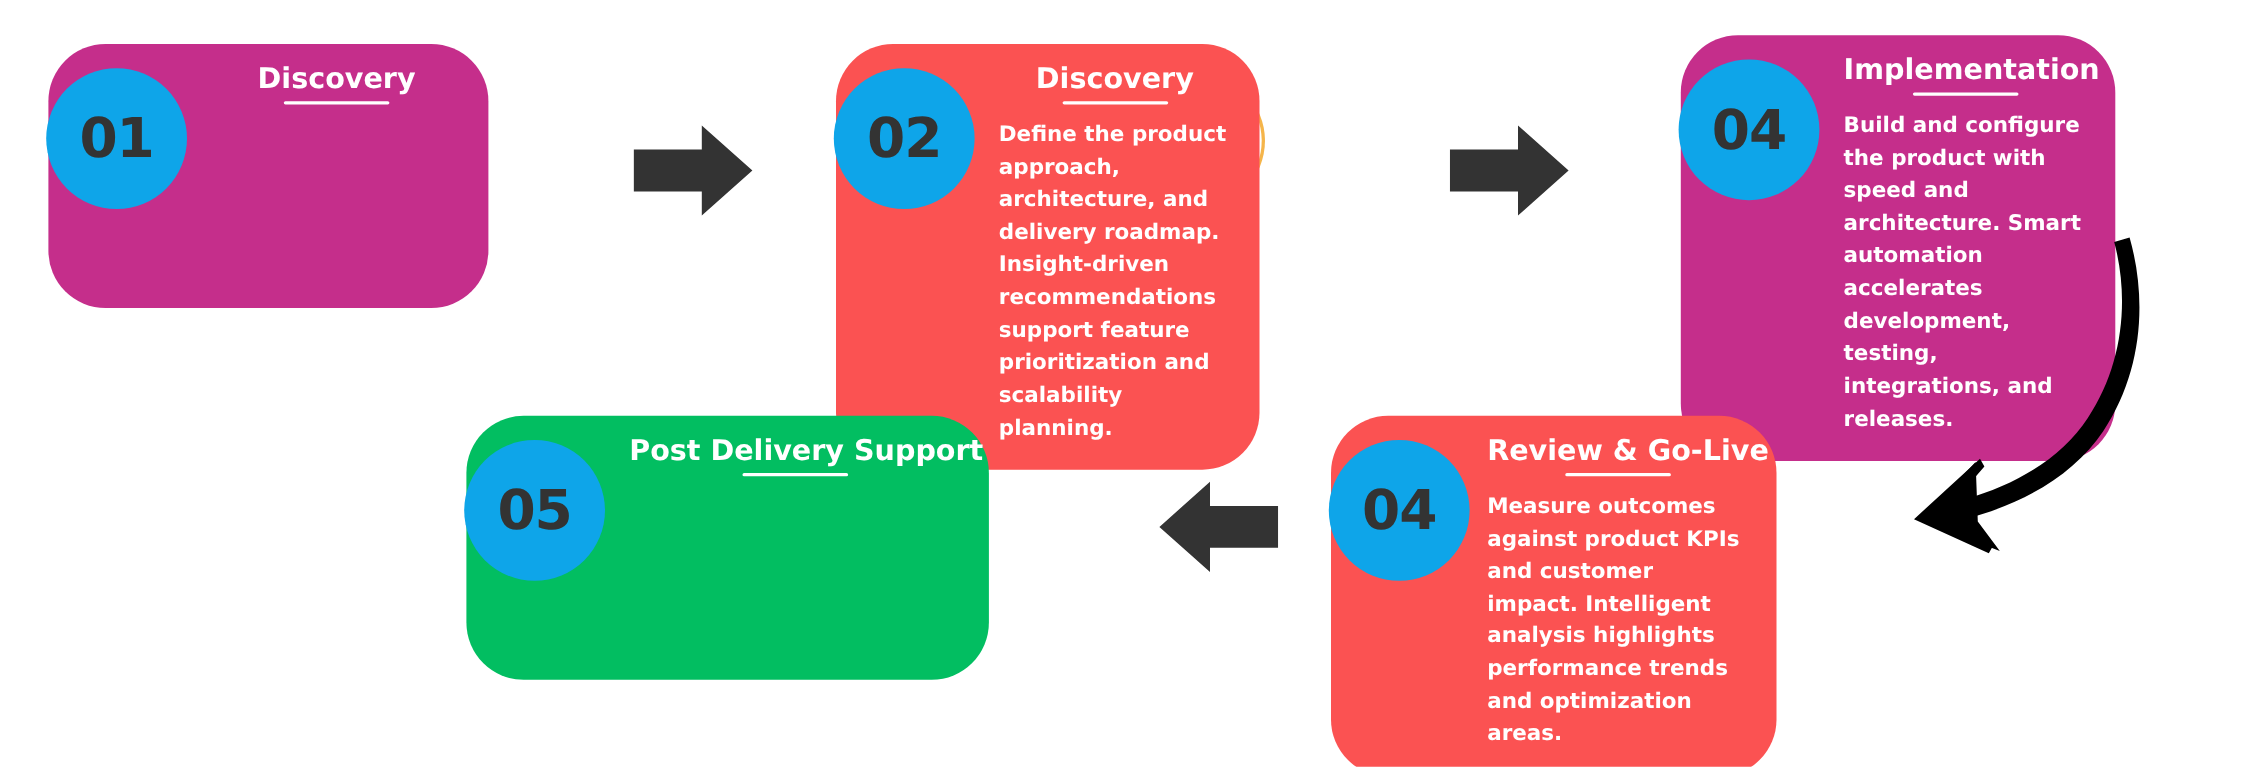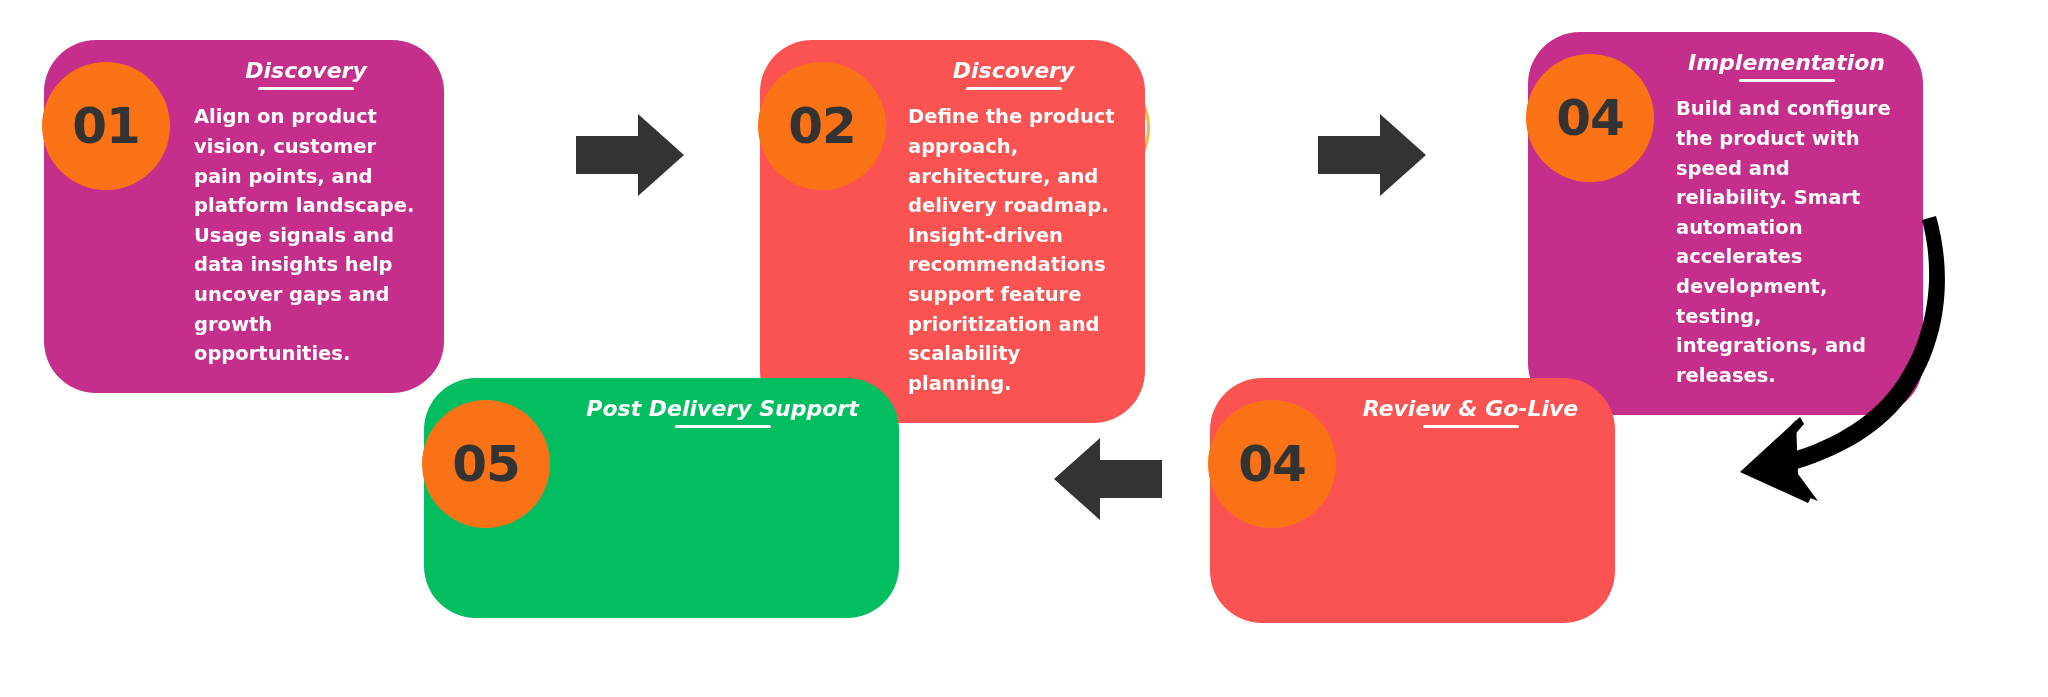--- a/index.html
+++ b/index.html
@@ -57,42 +57,41 @@
     box-sizing: border-box;
     padding: 18px 26px 24px 150px;
   }
   .badge {
     position: absolute;
     left: -2px;
     top: 22px;
     width: 128px;
     height: 128px;
     border-radius: 50%;
-    background: #f97316;
+    background: #0ea5e9;
     display: flex;
     align-items: center;
     justify-content: center;
     z-index: 3;
   }
   .badge span {
     font-size: 50px;
     font-weight: bold;
     color: #333333;
     letter-spacing: -1px;
     font-family: "DejaVu Sans", sans-serif;
   }
   .title {
     color: #ffffff;
     font-weight: bold;
-    font-size: 22px;
+    font-size: 26px;
     text-align: center;
     margin: 0 0 4px 0;
     line-height: 1.15;
     white-space: nowrap;
-    font-style: italic;
   }
   .title-rule {
     width: 96px;
     height: 3px;
     background: #ffffff;
     margin: 4px auto 12px auto;
     border-radius: 2px;
   }
   .desc {
     color: #ffffff;
@@ -151,21 +150,20 @@
           <line x1="64" y1="62" x2="72" y2="70" stroke="#000" stroke-width="4.5" stroke-linecap="round"></line>
         </svg>
       </div>
     </div>
     <div class="body">
       <div class="badge">
         <span>01</span>
       </div>
       <h2 class="title">Discovery</h2>
       <div class="title-rule"></div>
-      <p class="desc">Align on product vision, customer pain points, and platform landscape. Usage signals and data insights help uncover gaps and growth opportunities.</p>
     </div>
   </div>
 
   <div class="arrow" id="arrow-1">
     <svg width="110" height="94" viewBox="0 0 110 94">
       <path d="M0 28 L62 28 L62 6 L108 47 L62 88 L62 66 L0 66 Z" fill="#333333"></path>
     </svg>
   </div>
 
   <div class="step" id="step-2">
@@ -239,21 +237,21 @@
           <path d="M74 58 L80 58 L80 64 Z" fill="#000"></path>
         </svg>
       </div>
     </div>
     <div class="body">
       <div class="badge">
         <span>04</span>
       </div>
       <h2 class="title">Implementation</h2>
       <div class="title-rule"></div>
-      <p class="desc">Build and configure the product with speed and reliability. Smart automation accelerates development, testing, integrations, and releases.</p>
+      <p class="desc">Build and configure the product with speed and architecture. Smart automation accelerates development, testing, integrations, and releases.</p>
     </div>
   </div>
 
   <div class="arrow" id="arrow-curved">
     <svg width="330" height="300" viewBox="0 0 330 300">
       <path d="M236 6
                C 252 62, 248 128, 212 182
                C 186 221, 140 248, 86 262
                L 86 244
                C 136 230, 176 204, 198 170
@@ -320,16 +318,17 @@
           </g>
         </svg>
       </div>
     </div>
     <div class="body">
       <div class="badge">
         <span>04</span>
       </div>
       <h2 class="title">Review &amp; Go-Live</h2>
       <div class="title-rule"></div>
+      <p class="desc">Measure outcomes against product KPIs and customer impact. Intelligent analysis highlights performance trends and optimization areas.</p>
     </div>
   </div>
 
 </div>
 
 </body></html>

